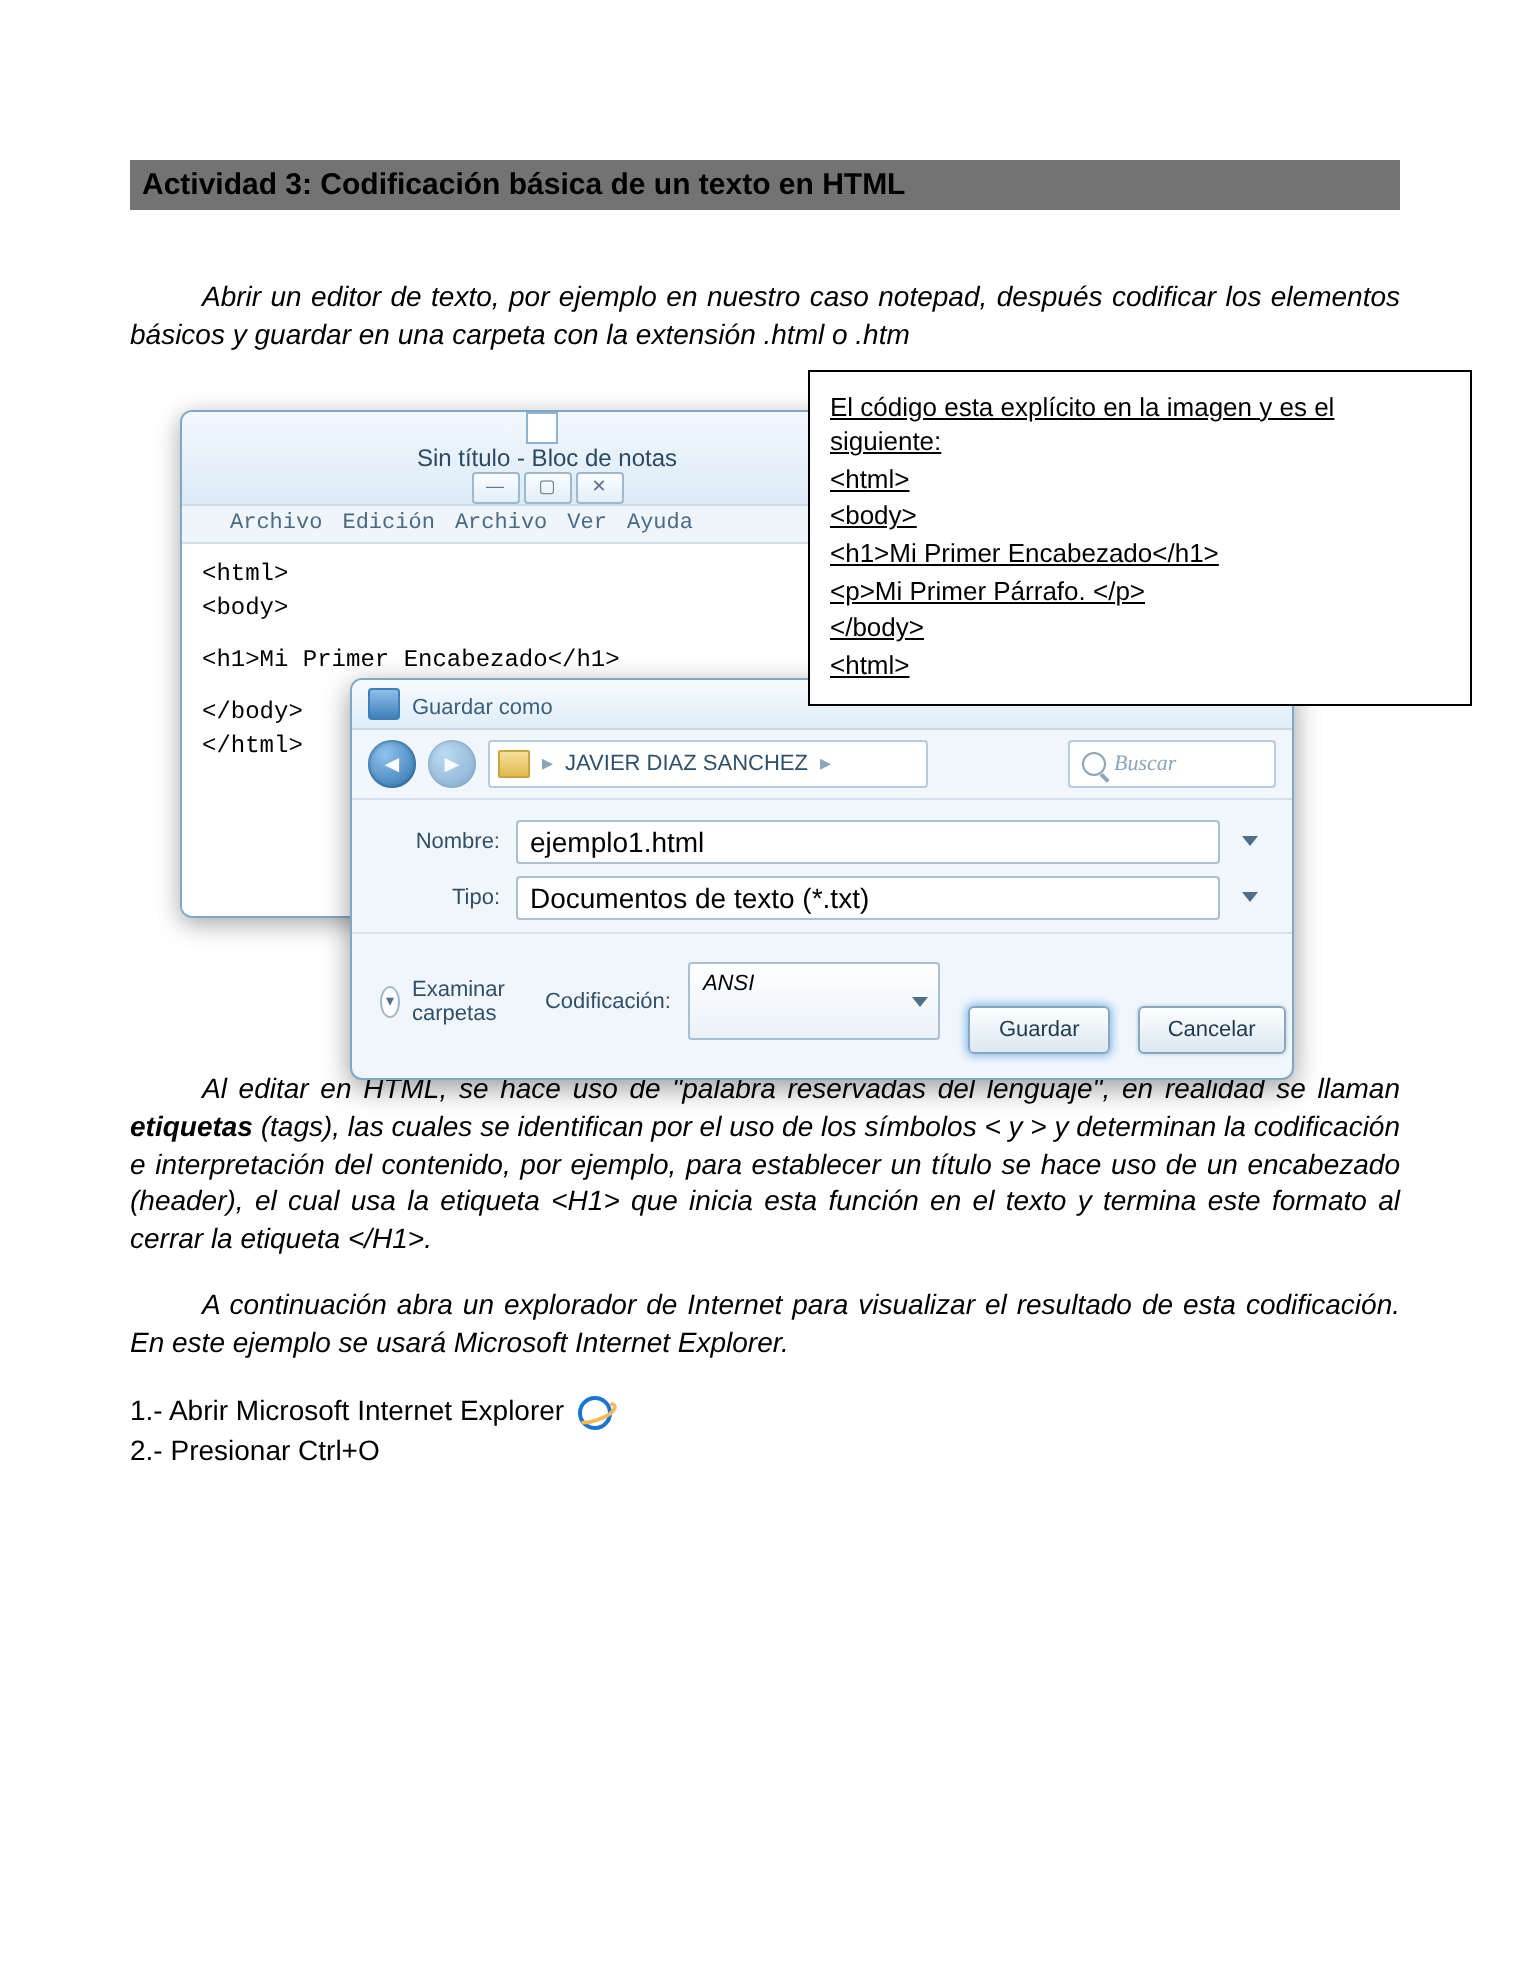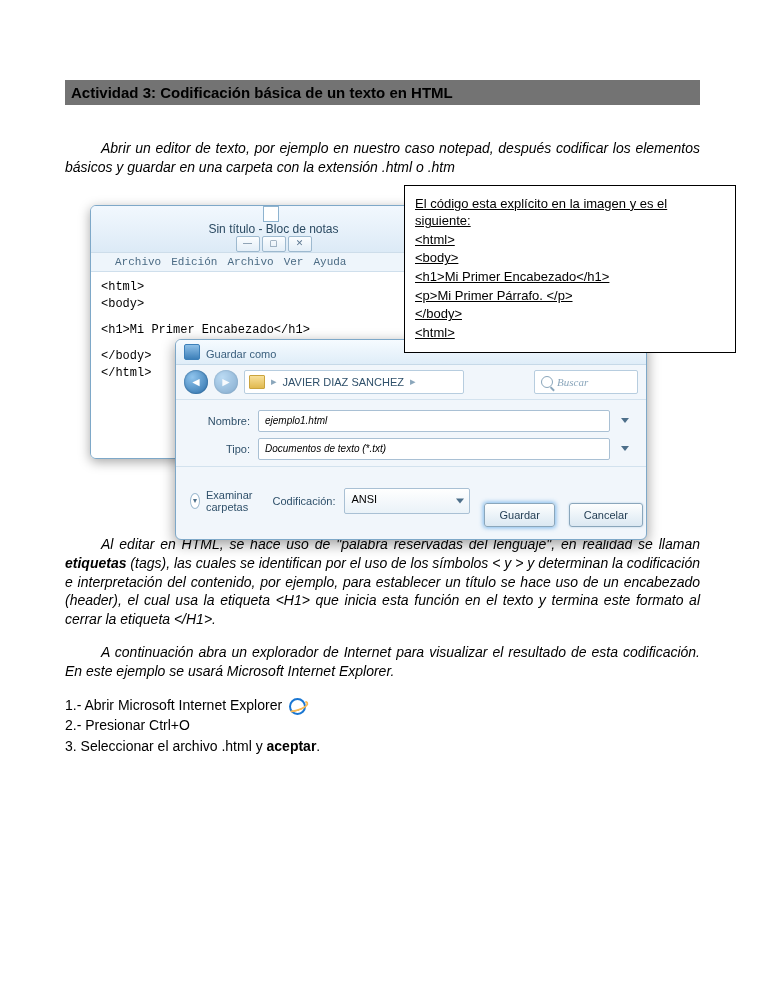--- a/index.html
+++ b/index.html
@@ -210,25 +210,24 @@
     align-items: center;
     color: #2f506a;
   }
   .sa-mid label { text-align: right; }
   .txtin {
     height: 20px;
     border: 1px solid #a9c0d4;
     border-radius: 2px;
     background: #fff;
     padding: 0 6px;
-    font-size: 10px;
+    font-size: 14px;
     color: #000;
     display: flex;
     align-items: center;
-    font-style: italic;
   }
   .ddarrow {
     width: 0; height: 0;
     border-left: 4px solid transparent;
     border-right: 4px solid transparent;
     border-top: 5px solid #4d6f8a;
     margin: 0 auto;
   }
   .sa-bot {
     padding: 8px 14px 12px 14px;
@@ -256,26 +255,27 @@
     align-items: center;
     gap: 9px;
     margin-left: auto;
   }
   .combo {
     height: 20px;
     min-width: 100px;
     border: 1px solid #a9c0d4;
     border-radius: 2px;
     background: linear-gradient(#fff,#eaf2f8);
-    padding: 0 18px 4px 6px;
+    padding: 0 18px 17px 6px;
     font-size: 11px;
     color: #000;
     display: flex;
     align-items: center;
     position: relative;
+    font-style: italic;
   }
   .combo::after{
     content:"";
     position:absolute; right:5px; top:50%; transform:translateY(-50%);
     width:0;height:0;
     border-left:4px solid transparent;border-right:4px solid transparent;
     border-top:5px solid #4d6f8a;
   }
   .wbtn {
     height: 22px;
@@ -429,16 +429,15 @@
 
   <p class="para indent">
     <span>Al editar en HTML, se hace uso de "palabra reservadas del lenguaje", en realidad se llaman </span><b>etiquetas</b><span> (tags), las cuales se identifican por el uso de los símbolos &lt; y &gt; y determinan la codificación e interpretación del contenido, por ejemplo, para establecer un título se hace uso de un encabezado (header), el cual usa la etiqueta &lt;H1&gt; que inicia esta función en el texto y termina este formato al cerrar la etiqueta &lt;/H1&gt;.</span>
   </p>
 
   <p class="para indent">A continuación abra un explorador de Internet para visualizar el resultado de esta codificación. En este ejemplo se usará Microsoft Internet Explorer.</p>
 
   <div class="steps">
     <div><span>1.- Abrir Microsoft Internet Explorer </span><span class="ie-icon"></span></div>
     <div>2.- Presionar Ctrl+O</div>
-    <div><span>3. Seleccionar el archivo .html y </span><b>aceptar</b><span>.</span></div>
   </div>
 
 </div>
 
 </body></html>

